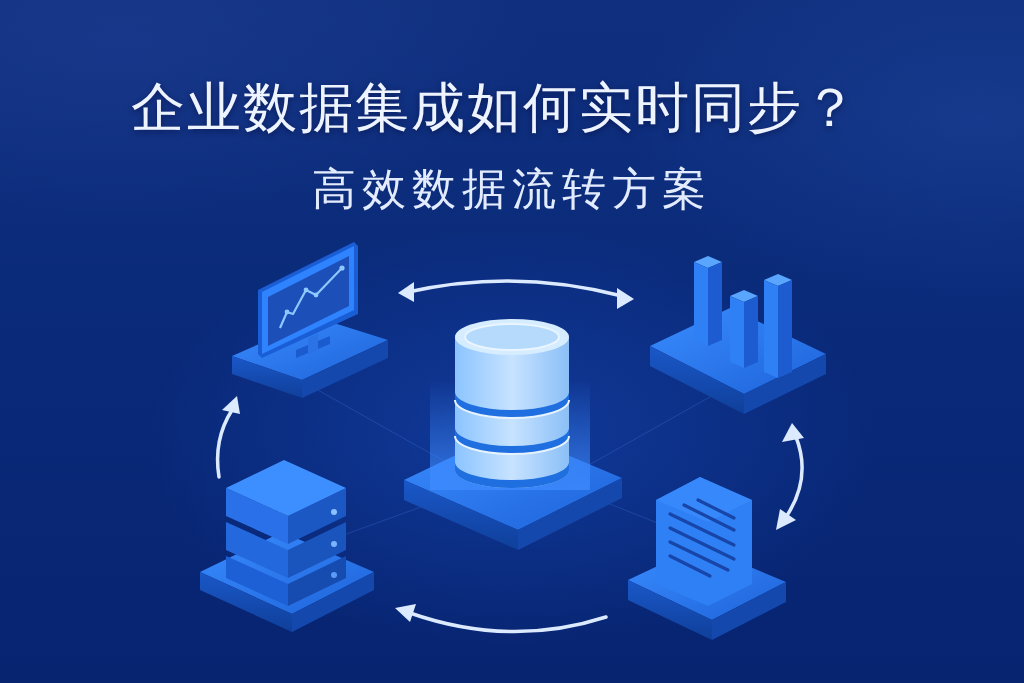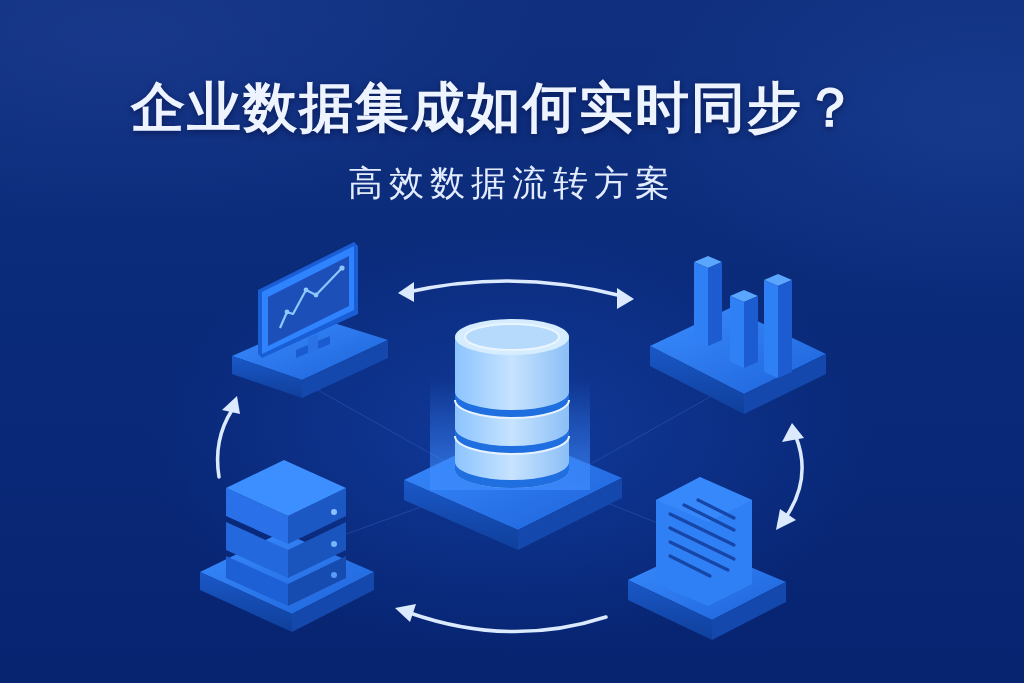--- a/index.html
+++ b/index.html
@@ -12,27 +12,27 @@
     position:relative; width:1024px; height:683px; overflow:hidden;
     background:
       radial-gradient(ellipse 520px 300px at 512px 440px, rgba(30,90,220,0.35), rgba(0,0,0,0) 70%),
       radial-gradient(ellipse 600px 260px at 120px 40px, rgba(40,70,160,0.35), rgba(0,0,0,0) 70%),
       radial-gradient(ellipse 500px 260px at 980px 120px, rgba(40,80,170,0.35), rgba(0,0,0,0) 70%),
       linear-gradient(180deg,#10307f 0%,#0a2a7a 45%,#072471 100%);
   }
   .title {
     position:absolute; left:0; width:990px; top:72px;
     text-align:center; color:#eef4ff;
-    font-size:54px; font-weight:bold; letter-spacing:2px;
+    font-size:54px; font-weight:normal; letter-spacing:2px;
     text-shadow:0 2px 6px rgba(0,0,40,0.45);
   }
   .subtitle {
     position:absolute; left:0; width:1024px; top:160px;
     text-align:center; color:#e3ecff;
-    font-size:35px; letter-spacing:6px;
+    font-size:44px; letter-spacing:6px;
   }
   svg.scene { position:absolute; left:0; top:0; }
 </style>
 </head>
 <body>
 
 <div class="canvas">
 
   <div class="title">企业数据集成如何实时同步？</div>
   <div class="subtitle">高效数据流转方案</div>

